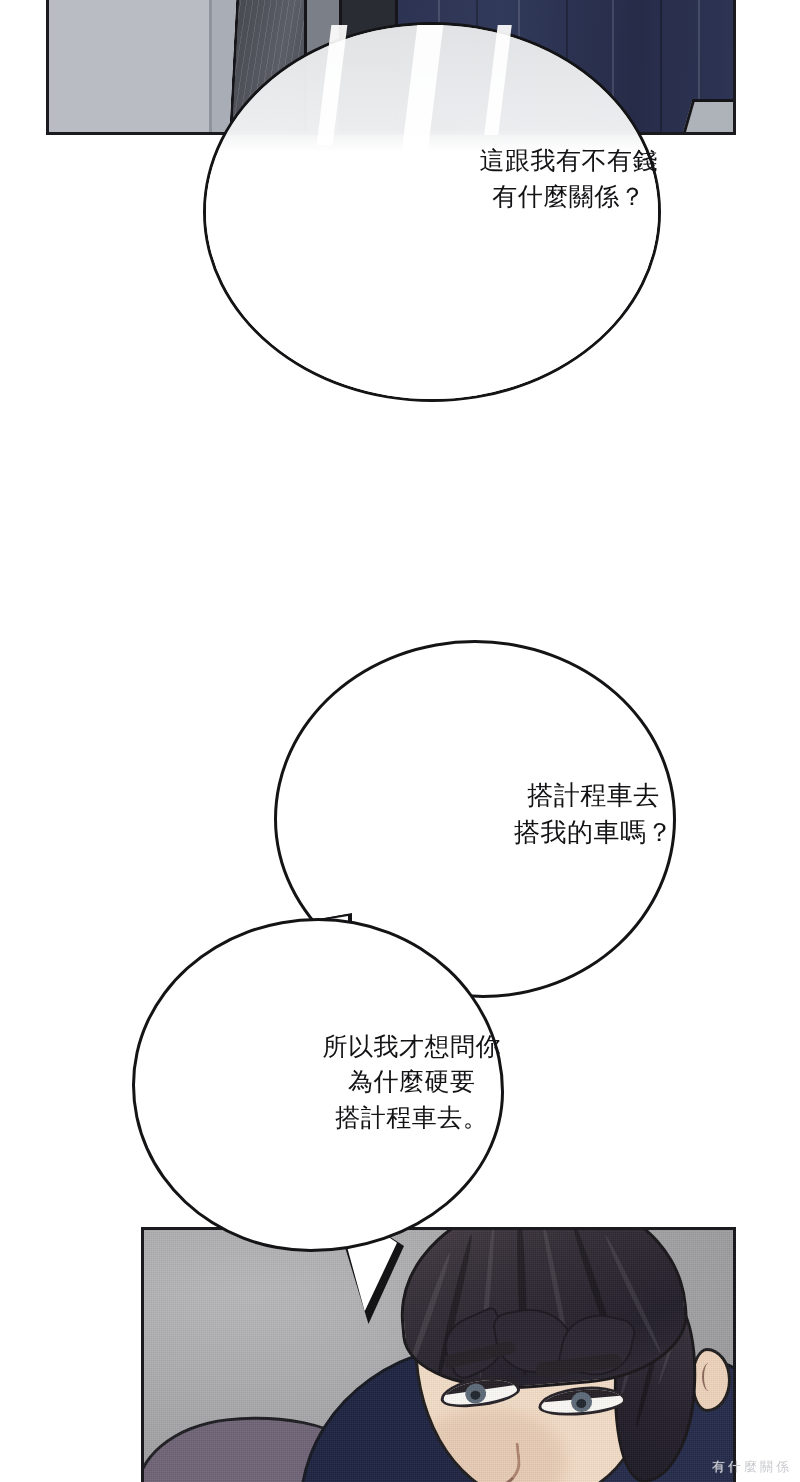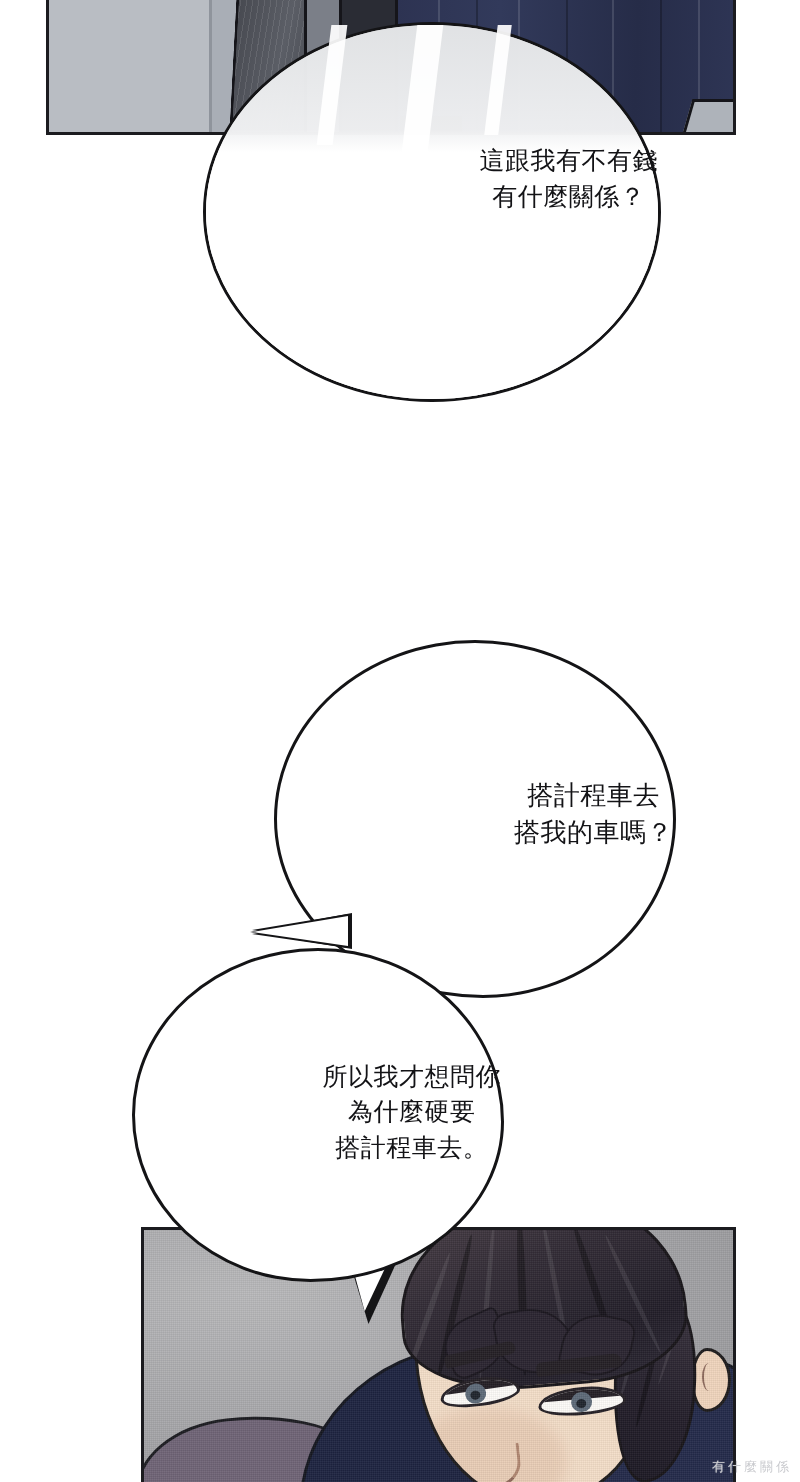--- a/index.html
+++ b/index.html
@@ -415,21 +415,21 @@
     width: 0; height: 0;
     border-top: 19px solid transparent;
     border-bottom: 17px solid transparent;
     border-right: 102px solid #141416;
     z-index: 3;
   }
 
   
   #bubble-3 {
     left: 132px;
-    top: 948px;
+    top: 918px;
     width: 372px;
     height: 334px;
     border-radius: 50% 50% 52% 48% / 50% 52% 48% 50%;
     z-index: 6;
   }
   #bubble-3 .txt { font-size: 25px; margin-top: -6px; }
 
   
   .tail3-outline {
     position: absolute;

